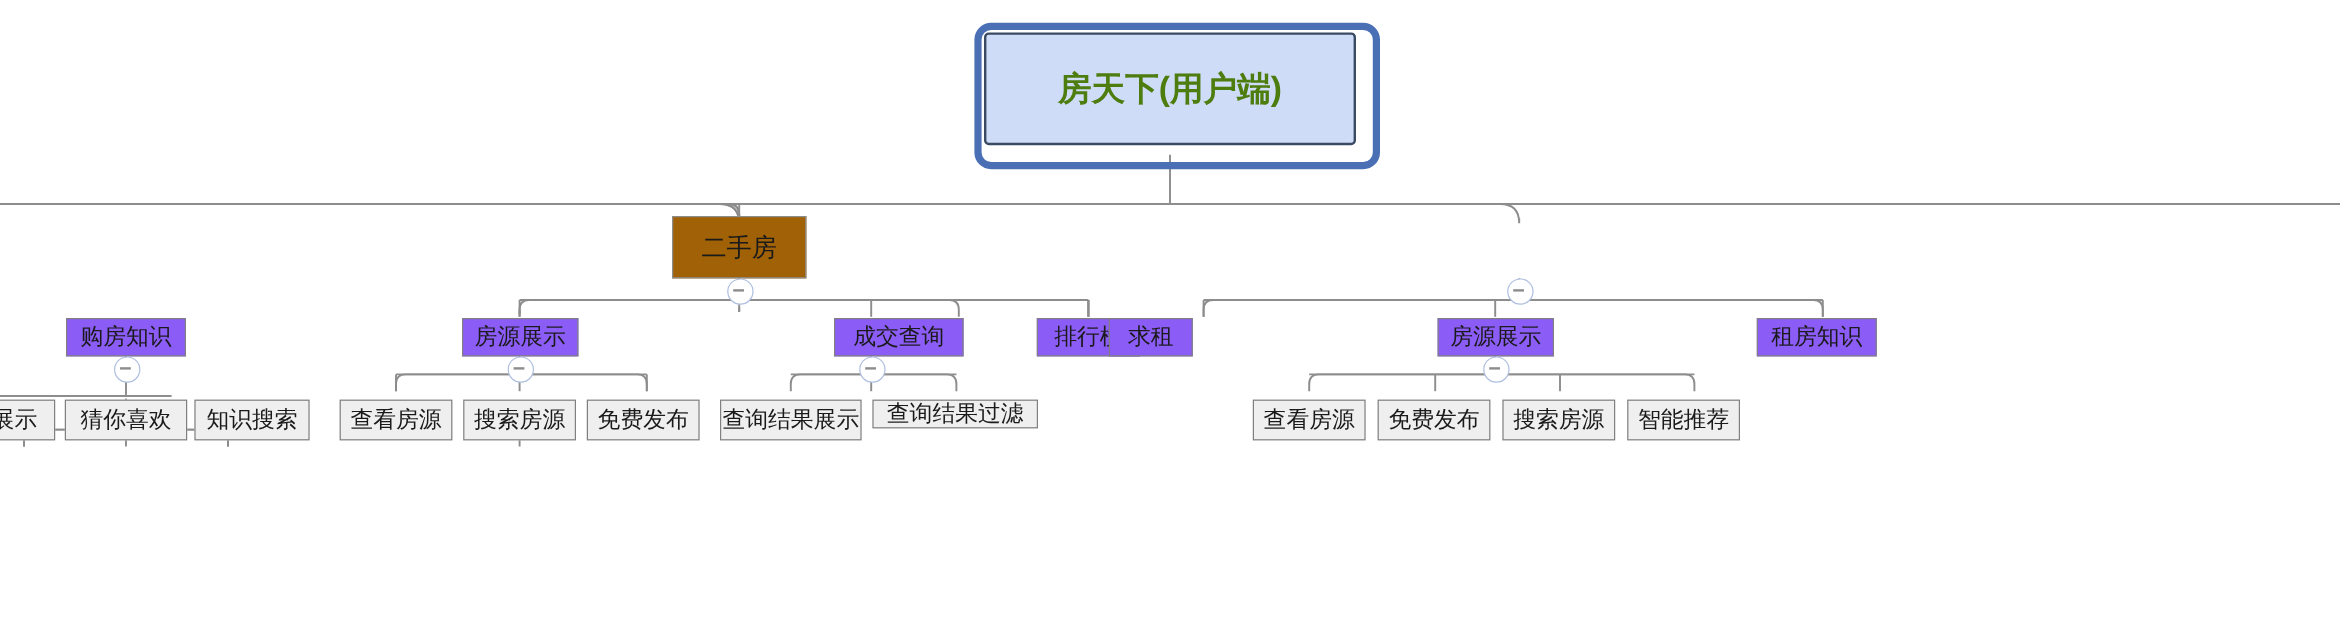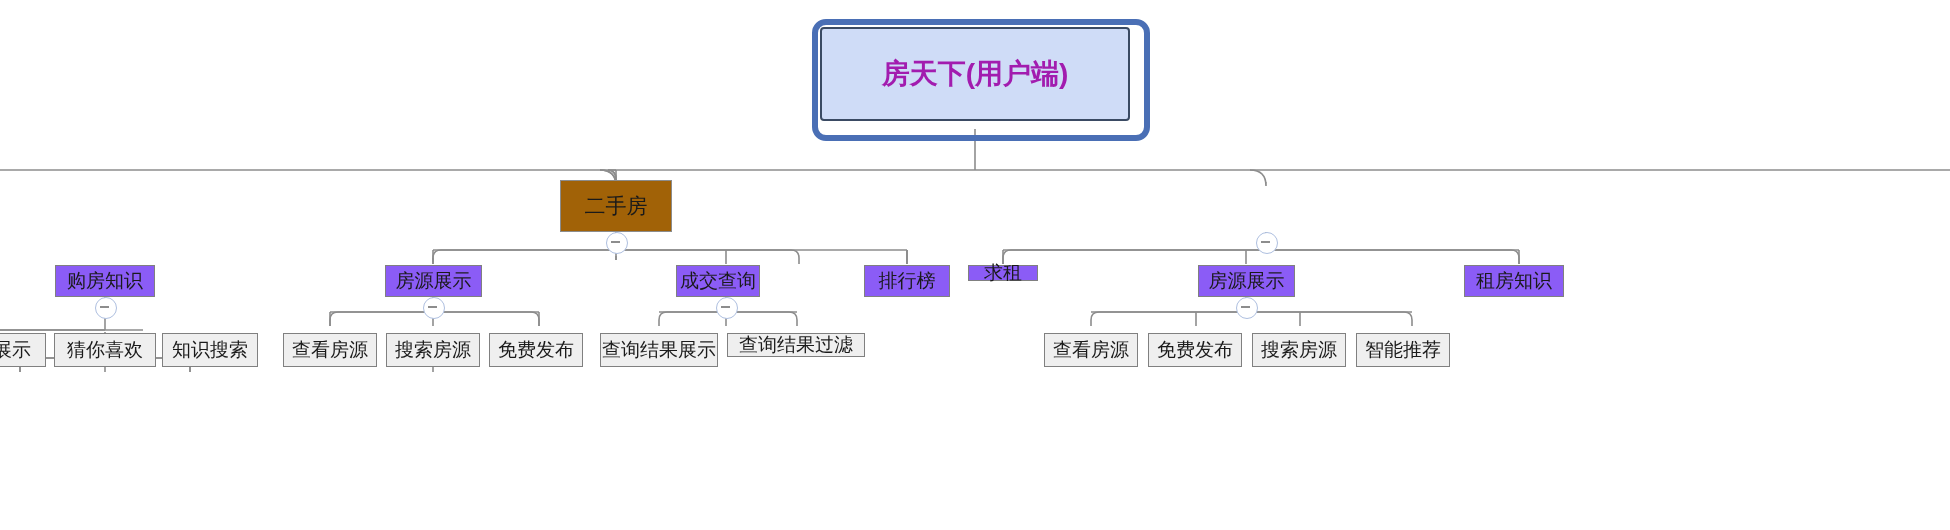--- a/index.html
+++ b/index.html
@@ -41,21 +41,21 @@
     z-index: 3;
   }
 
   
   .node.root {
     background: #cfdcf7;
     border: 2px solid #3a4a63;
     border-radius: 3px;
     font-size: 28px;
     font-weight: bold;
-    color: #a21caf;
+    color: #4d7c0f;
     box-shadow: 0 0 0 3px #ffffff, 0 0 0 8px #4a6fb5;
     border-radius: 4px;
   }
   .root-halo {
     position: absolute;
     border: 6px solid #4a6fb5;
     border-radius: 14px;
     background: transparent;
     z-index: 2;
   }
@@ -199,29 +199,29 @@
   <div class="node leaf" style="left:54px; top:333px; width:102px; height:34px;">猜你喜欢</div>
   <div class="node leaf" style="left:162px; top:333px; width:96px; height:34px;">知识搜索</div>
 
   <div class="node plain" style="left:385px; top:265px; width:97px; height:32px;">房源展示</div>
   <div class="toggle" style="left:433px; top:307px;"></div>
 
   <div class="node leaf" style="left:283px; top:333px; width:94px; height:34px;">查看房源</div>
   <div class="node leaf" style="left:386px; top:333px; width:94px; height:34px;">搜索房源</div>
   <div class="node leaf" style="left:489px; top:333px; width:94px; height:34px;">免费发布</div>
 
-  <div class="node plain" style="left:676px; top:265px; width:84px; height:32px;">成交查询</div>
+  <div class="node plain" style="left:695px; top:265px; width:108px; height:32px;">成交查询</div>
   <div class="toggle" style="left:726px; top:307px;"></div>
 
   <div class="node leaf" style="left:600px; top:333px; width:118px; height:34px;">查询结果展示</div>
   <div class="node leaf" style="left:727px; top:333px; width:138px; height:24px;">查询结果过滤</div>
 
   <div class="node plain" style="left:864px; top:265px; width:86px; height:32px;">排行榜</div>
 
-  <div class="node plain" style="left:968px; top:265px; width:70px; height:16px;text-align:center;">求租</div>
+  <div class="node plain" style="left:924px; top:265px; width:70px; height:32px;text-align:center;">求租</div>
 
   <div class="node plain" style="left:1198px; top:265px; width:97px; height:32px;">房源展示</div>
   <div class="toggle" style="left:1246px; top:307px;"></div>
 
   <div class="node leaf" style="left:1044px; top:333px; width:94px; height:34px;">查看房源</div>
   <div class="node leaf" style="left:1148px; top:333px; width:94px; height:34px;">免费发布</div>
   <div class="node leaf" style="left:1252px; top:333px; width:94px; height:34px;">搜索房源</div>
   <div class="node leaf" style="left:1356px; top:333px; width:94px; height:34px;">智能推荐</div>
 
   <div class="node plain" style="left:1464px; top:265px; width:100px; height:32px;">租房知识</div>

